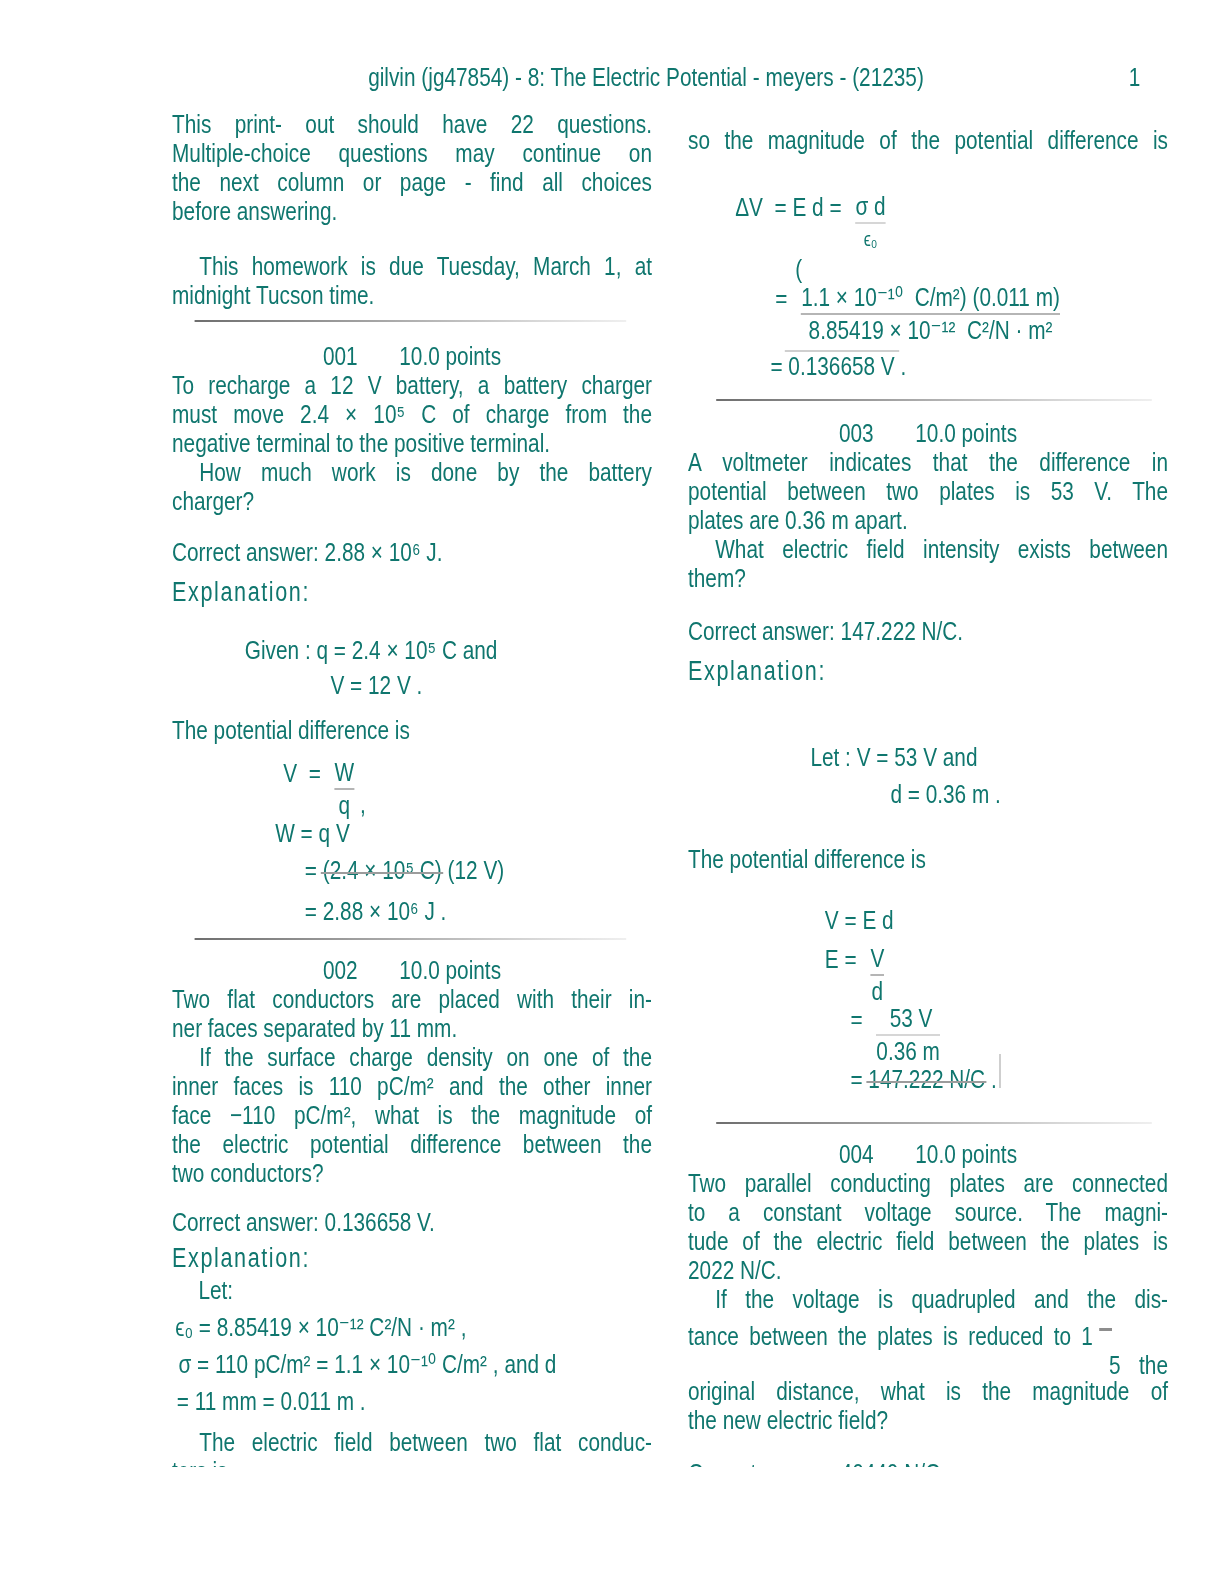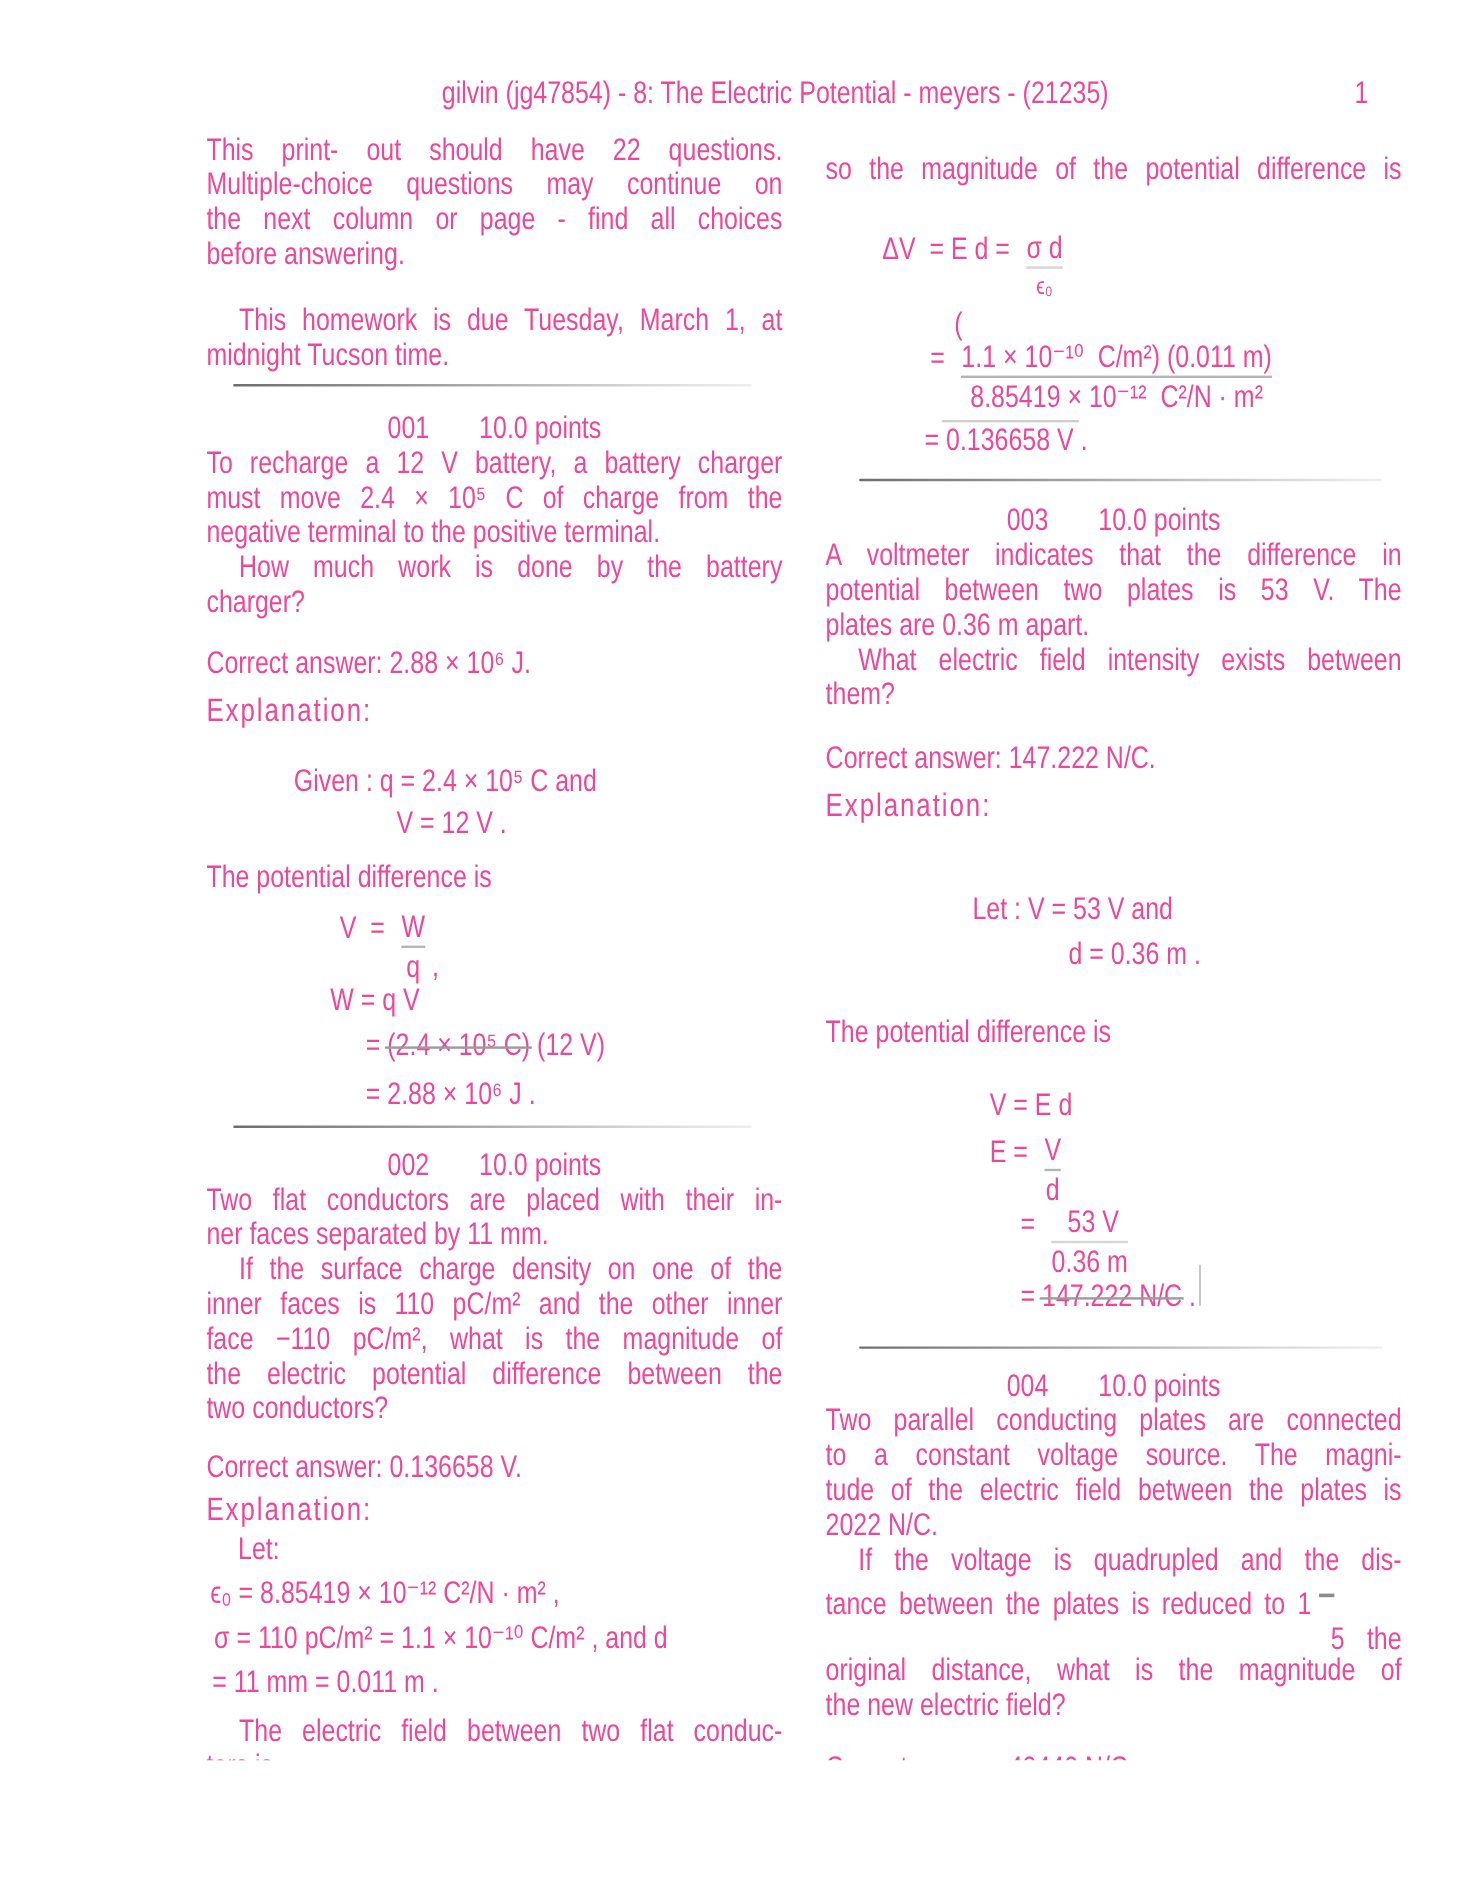--- a/index.html
+++ b/index.html
@@ -1,17 +1,17 @@
 <!DOCTYPE html>
 <html><head>
 <meta charset="utf-8">
 <style>
   html,body{margin:0;padding:0;background:#ffffff;}
   .page{position:relative;width:1224px;height:1467px;background:#fff;overflow:hidden;
-        font-family:"Liberation Sans","DejaVu Sans",sans-serif;font-size:26px;color:#ec4899;}
+        font-family:"Liberation Sans","DejaVu Sans",sans-serif;font-size:26px;color:#0f766e;}
 
   
   .squeeze{transform:scaleX(0.8);transform-origin:left top;}
 
   .header{position:absolute;left:150px;top:62px;width:1240px;}
   .htitle{display:block;text-align:center;line-height:30px;}
   .pagenum{position:absolute;right:2px;top:0;line-height:30px;}
 
   .col{position:absolute;width:600px;}
   #colL{left:172px;top:110px;}

